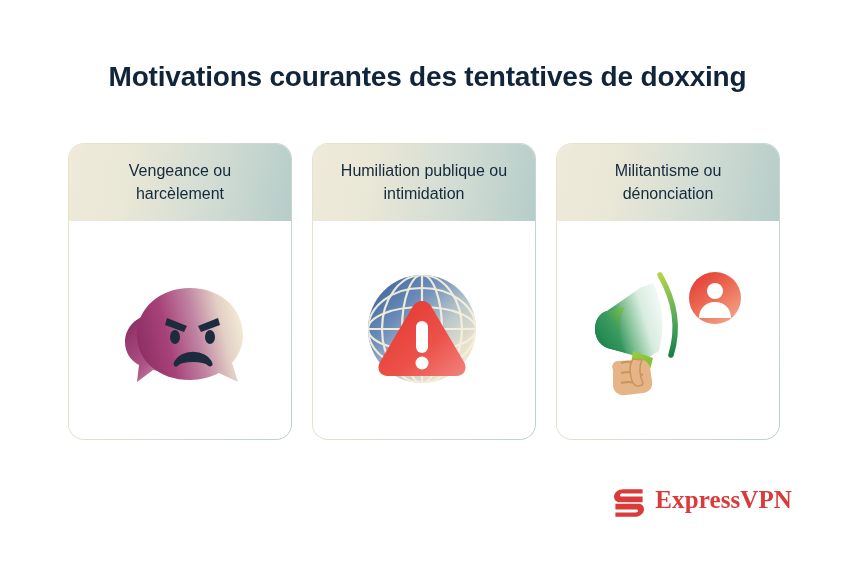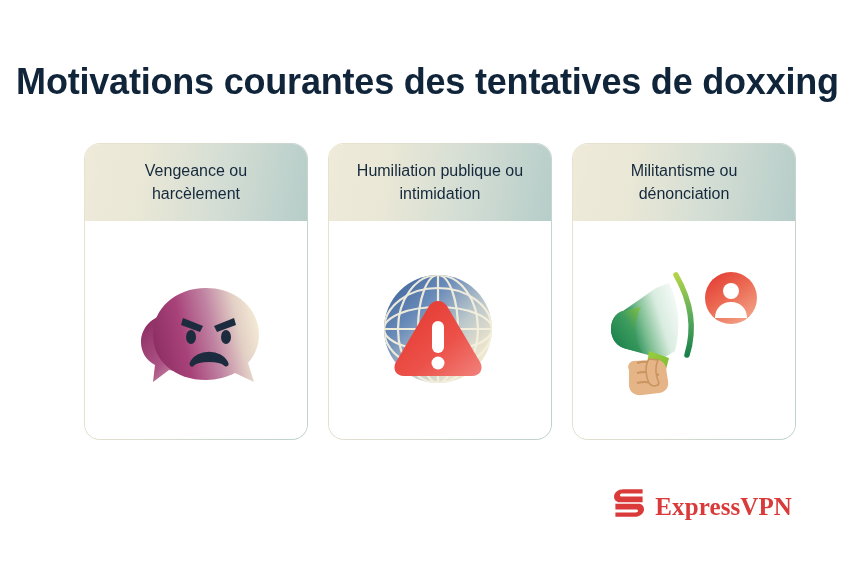--- a/index.html
+++ b/index.html
@@ -19,32 +19,32 @@
     background: #ffffff;
   }
 
   
   .page-title {
     position: absolute;
     top: 60px;
     left: 0;
     width: 855px;
     text-align: center;
-    font-size: 36px;
+    font-size: 28px;
     font-weight: 600;
     letter-spacing: -0.2px;
     color: #10243a;
     line-height: 1.2;
   }
 
   
   .cards-row {
     position: absolute;
     top: 143px;
-    left: 84px;
+    left: 68px;
     width: 712px;
     height: 297px;
     display: flex;
     justify-content: space-between;
   }
 
   
   .card-shell {
     position: relative;
     width: 224px;
@@ -89,21 +89,21 @@
   .card-icon {
     display: block;
   }
 
   
   .brand {
     position: absolute;
     right: 63px;
     bottom: 42px;
     display: flex;
-    align-items: flex-end;
+    align-items: flex-start;
     gap: 9px;
   }
 
   .brand-mark { display: block; }
 
   .brand-name {
     font-family: "Liberation Serif", serif;
     font-size: 25px;
     font-weight: 700;
     color: #da3a3a;

